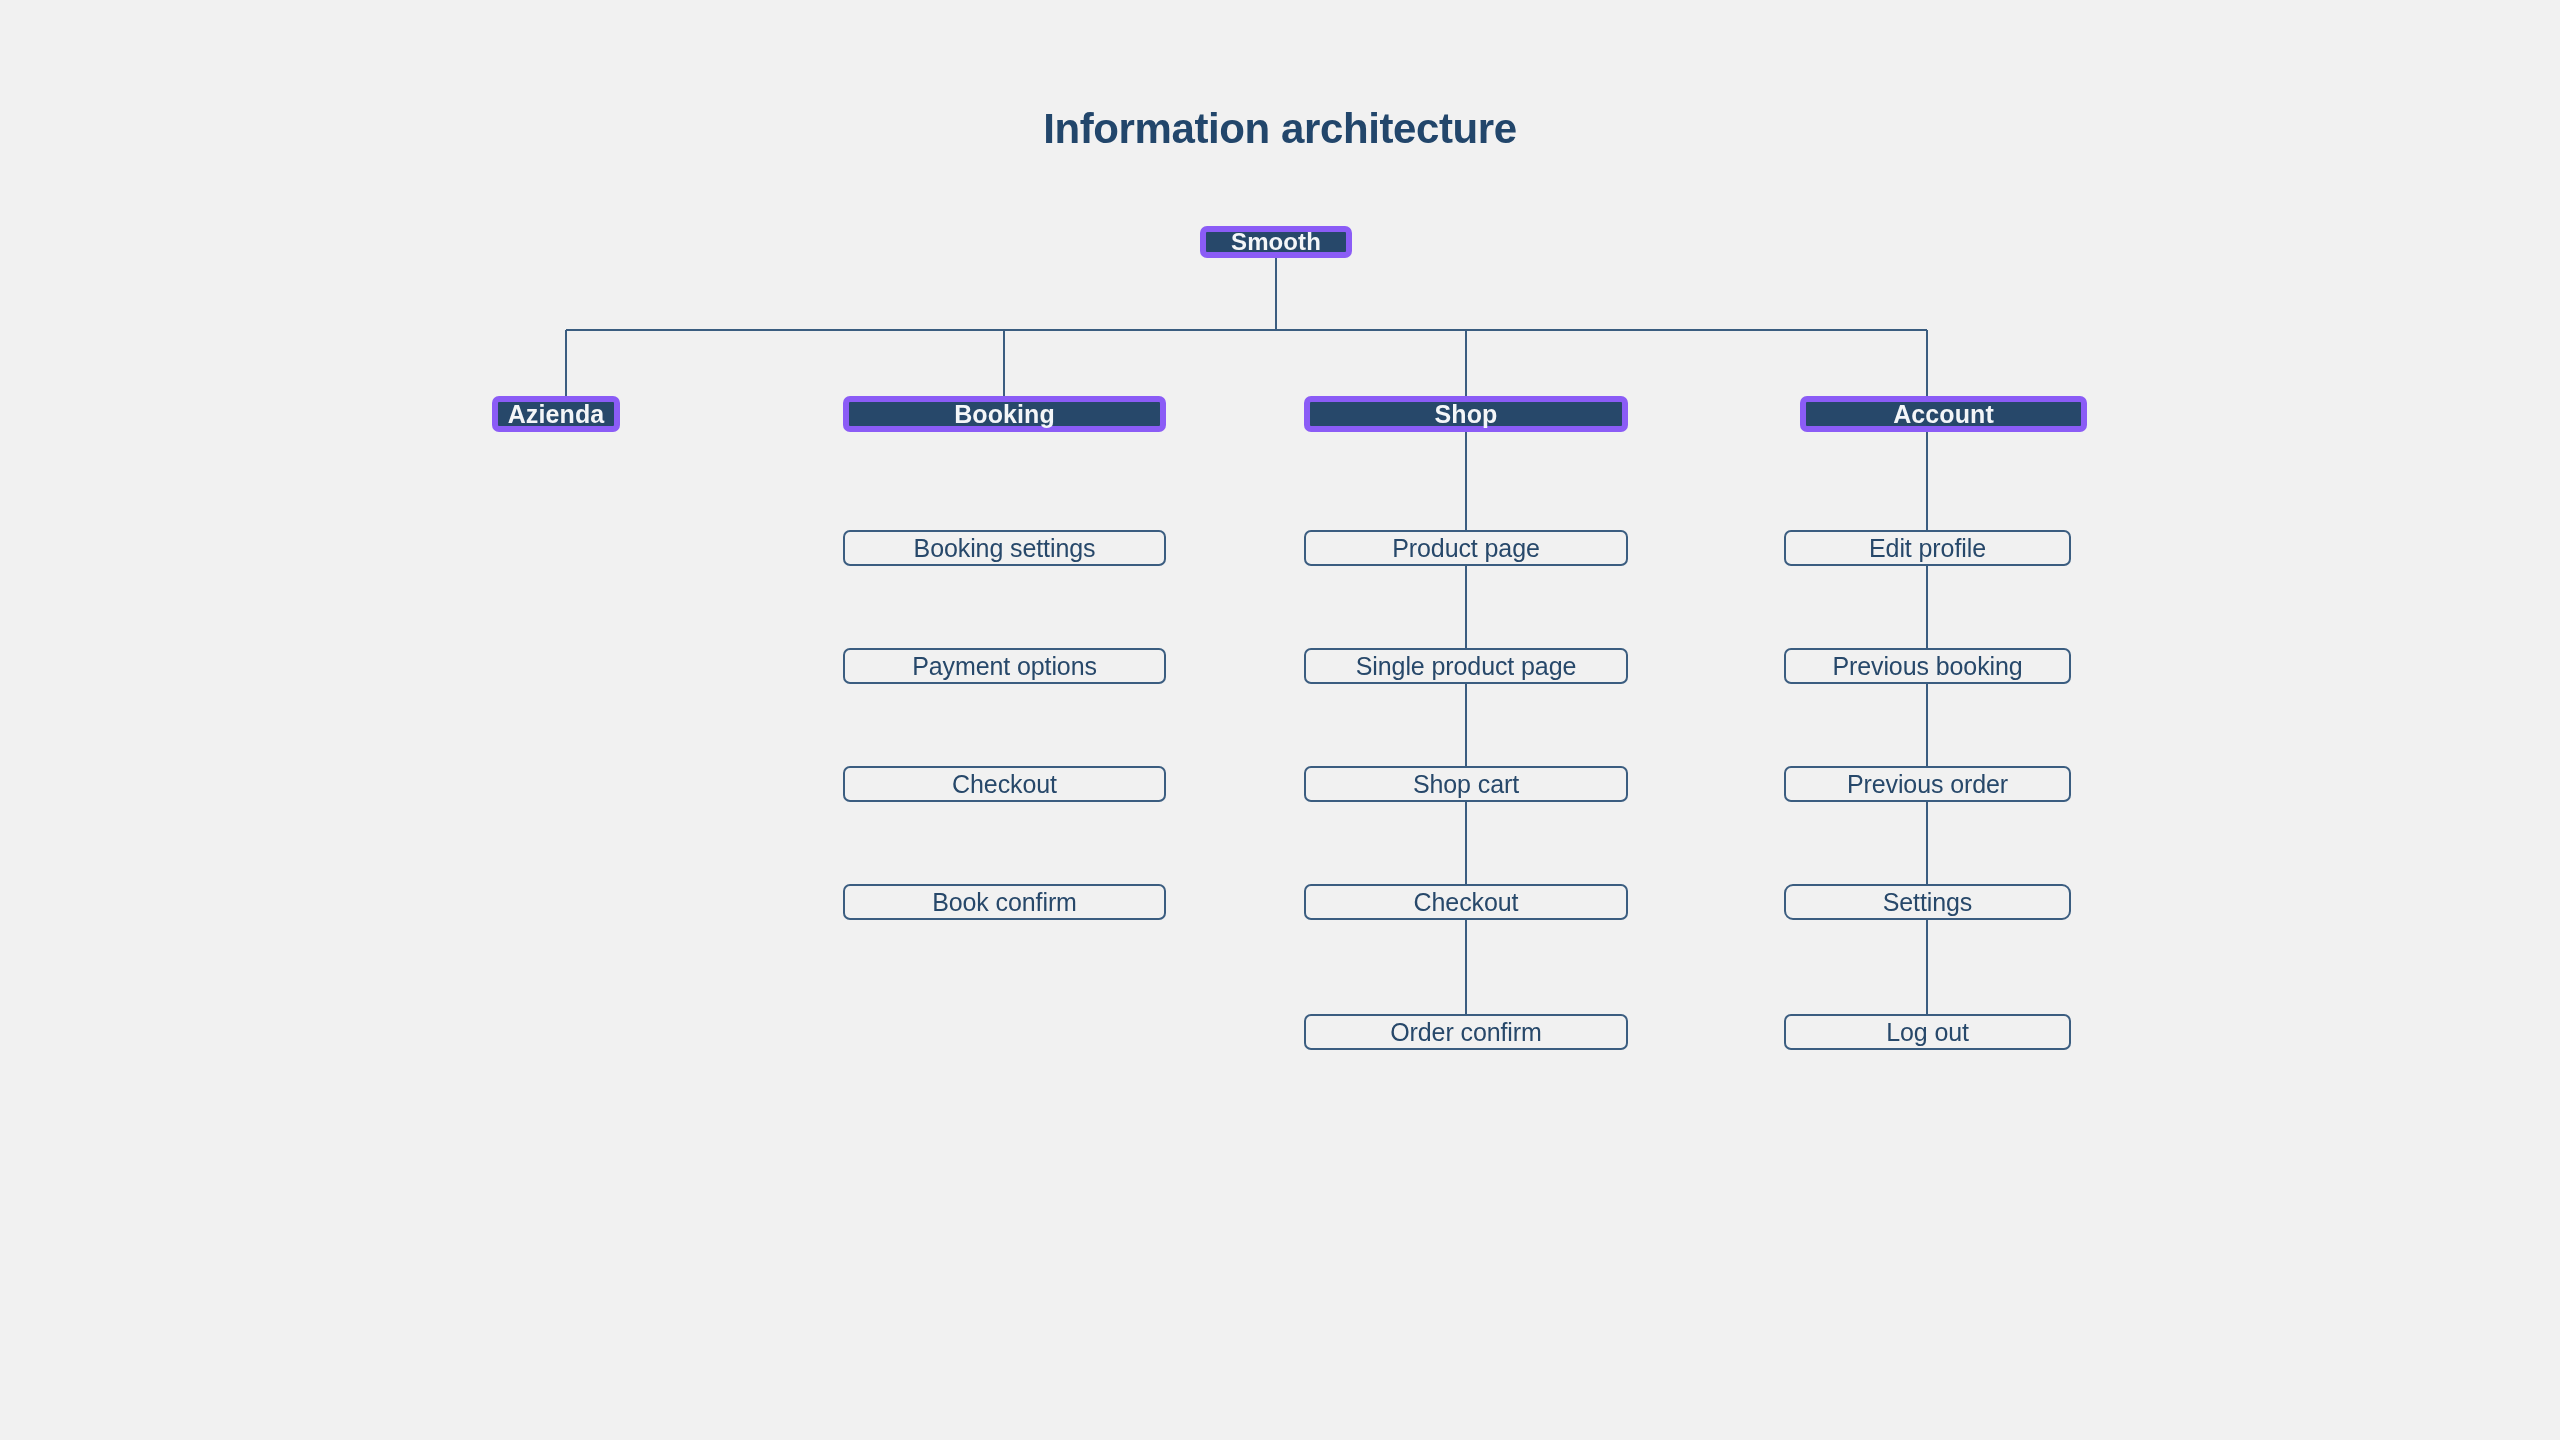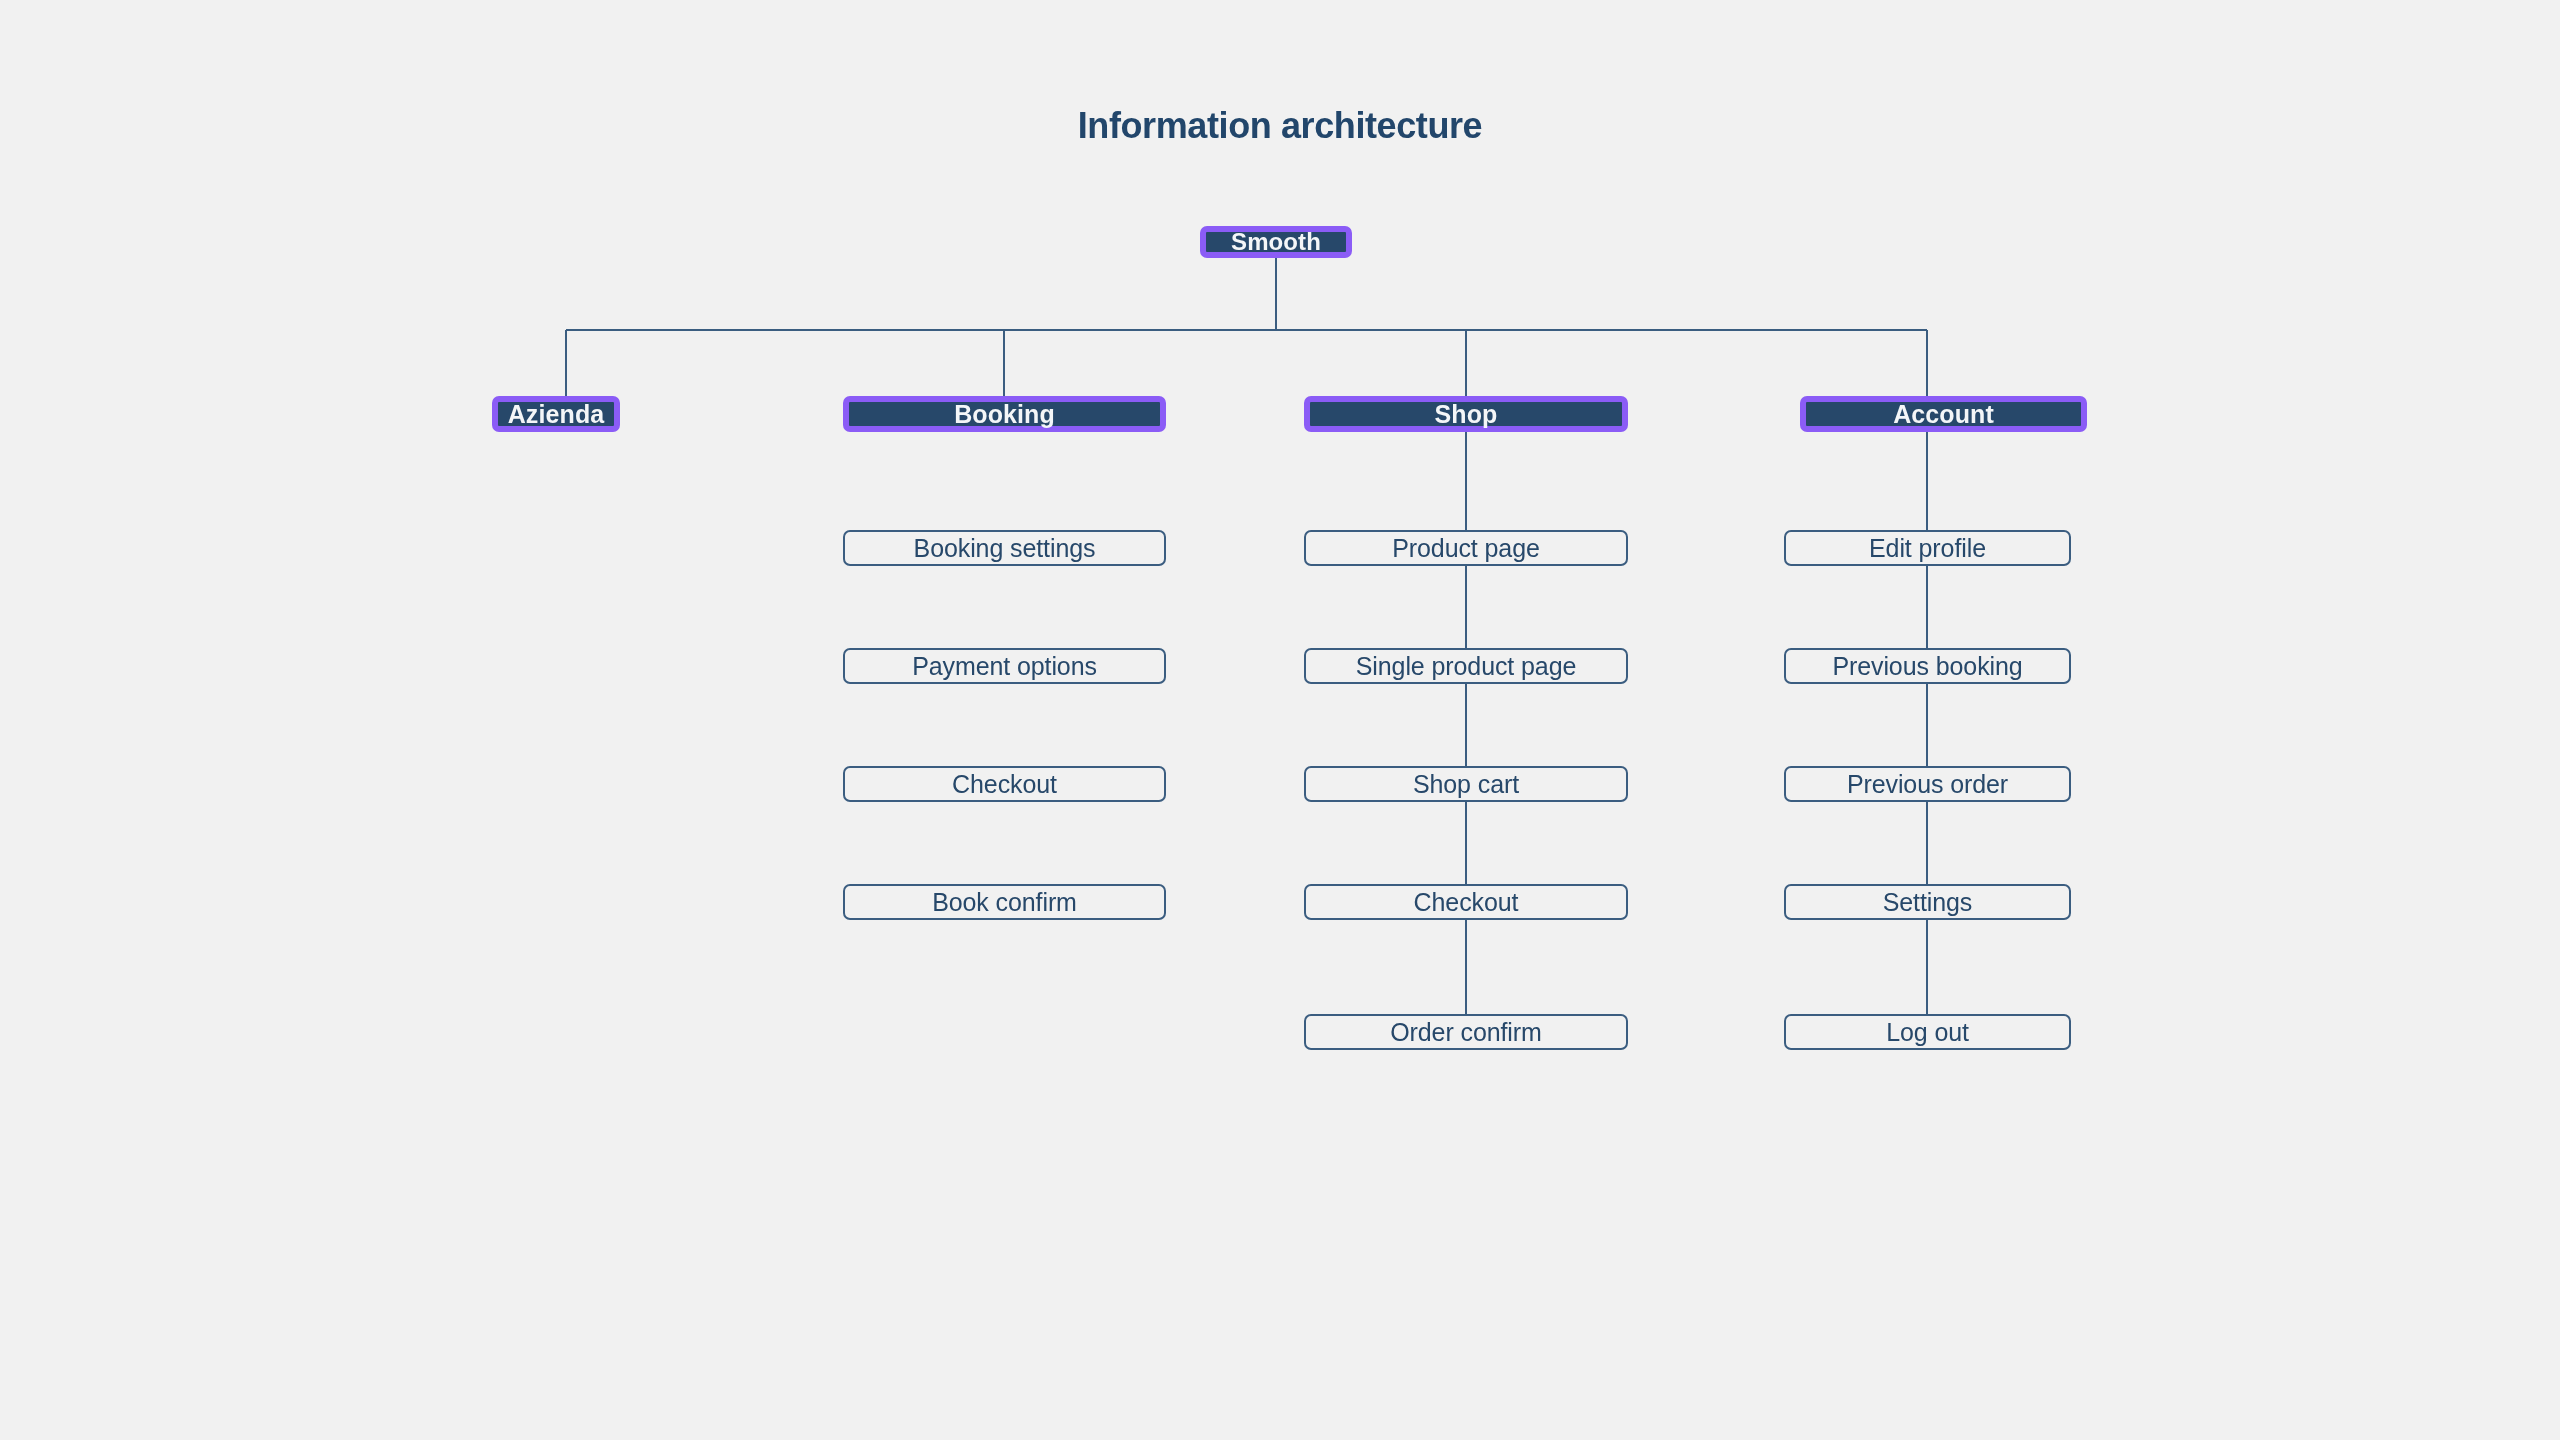--- a/index.html
+++ b/index.html
@@ -21,21 +21,21 @@
     height: 1440px;
   }
 
   
   #page-title {
     position: absolute;
     left: 0;
     top: 108px;
     width: 2560px;
     text-align: center;
-    font-size: 36px;
+    font-size: 42px;
     font-weight: 700;
     letter-spacing: -0.4px;
     color: #22466b;
     line-height: 1;
   }
 
   
   #connectors {
     position: absolute;
     left: 0;
@@ -143,21 +143,21 @@
       </div>
       <div class="node node-leaf" style="left: 1784px; top: 530px; width: 287px; height: 36px;">
         <span>Edit profile</span>
       </div>
       <div class="node node-leaf" style="left: 1784px; top: 648px; width: 287px; height: 36px;">
         <span>Previous booking</span>
       </div>
       <div class="node node-leaf" style="left: 1784px; top: 766px; width: 287px; height: 36px; justify-content: center;">
         <span>Previous order</span>
       </div>
-      <div class="node node-leaf" style="left: 1784px; top: 884px; width: 287px; height: 36px;">
+      <div class="node node-leaf" style="left: 1784px; top: 884px; width: 287px; height: 36px; border-radius: 9px;">
         <span>Settings</span>
       </div>
       <div class="node node-leaf" style="left: 1784px; top: 1014px; width: 287px; height: 36px;">
         <span>Log out</span>
       </div>
     </div>
 
 </div>
 
 </body></html>

